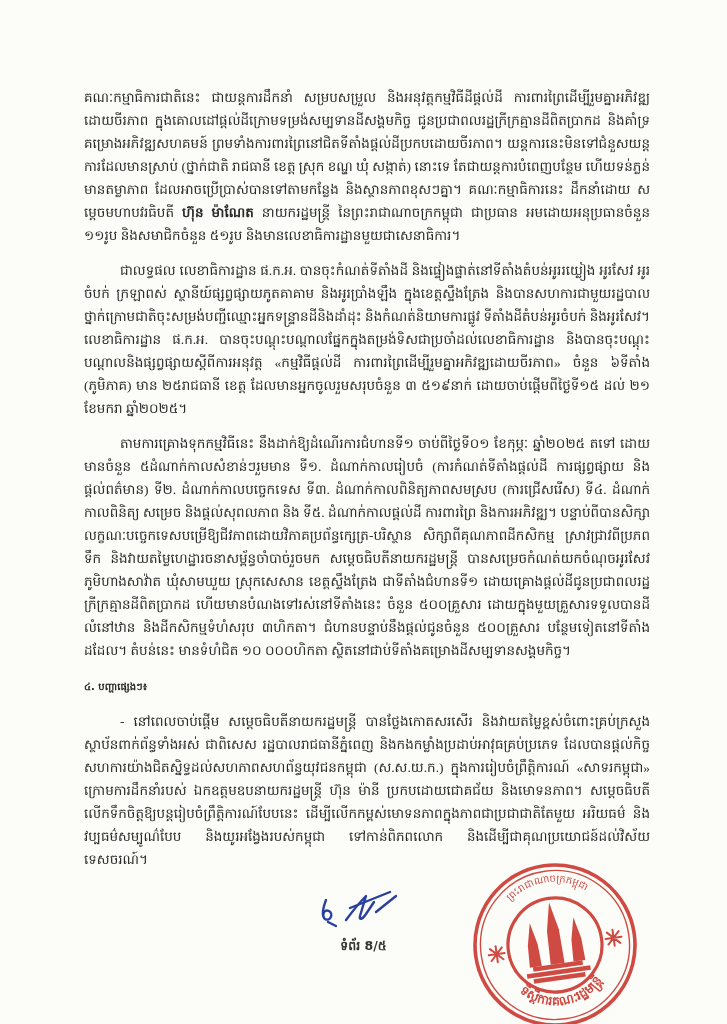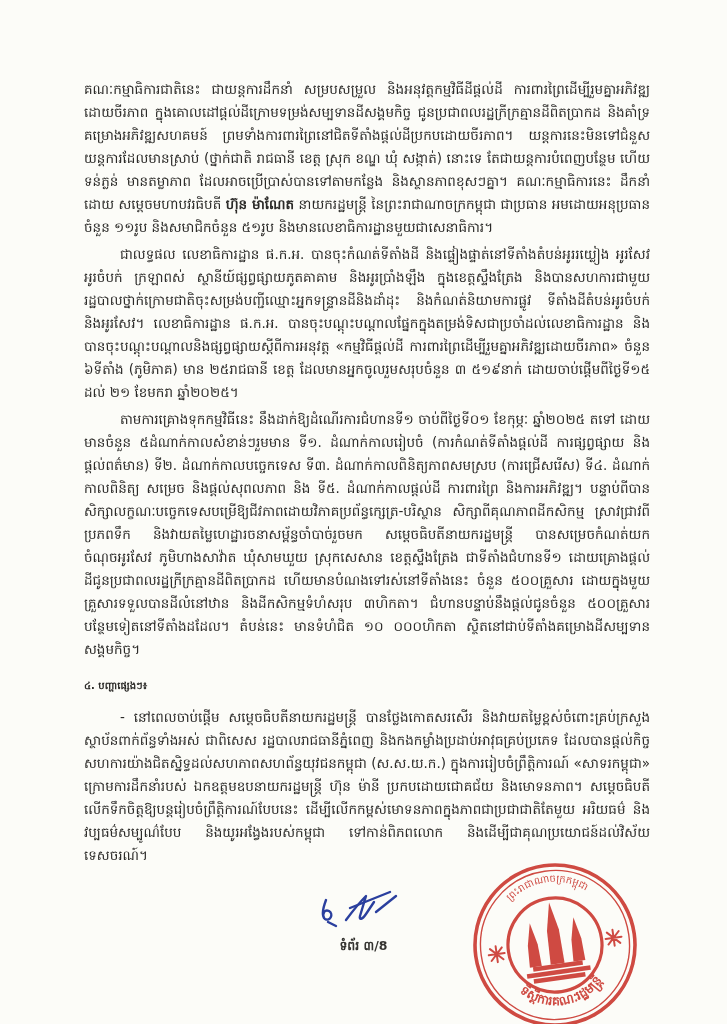--- a/index.html
+++ b/index.html
@@ -7,21 +7,21 @@
     position:relative;width:727px;height:1024px;margin:0 auto;
     background:#fcfcf8;overflow:hidden;
     font-family:"DejaVu Sans","Liberation Sans",sans-serif;
     color:#2b2a28;
   }
   .text-block{
     position:absolute;left:84px;top:74px;width:566px;
     font-size:13.5px;line-height:23px;text-align:justify;
     word-break:break-word;
   }
-  .para{margin:4px 0 4px 0;}
+  .para{margin:12px 0 4px 0;font-family:Liberation Serif, serif;}
   .indent{text-indent:36px;}
   .bold-name{font-weight:bold;}
   .section-heading{
     font-weight:bold;font-size:10px;margin:13px 0 9px 0;text-align:left;
   }
   .footer{
     position:absolute;left:0;right:0;top:938px;
     text-align:center;font-weight:bold;font-size:12.5px;color:#343330;
   }
   .signature{
@@ -93,15 +93,15 @@
     <g fill="#c9322a">
       <text font-size="10" text-anchor="middle">
         <textPath href="#arcTop" startOffset="50%">ព្រះរាជាណាចក្រកម្ពុជា</textPath>
       </text>
       <text font-size="12.5" font-weight="bold" text-anchor="middle">
         <textPath href="#arcBottom" startOffset="50%">ទីស្តីការគណៈរដ្ឋមន្ត្រី</textPath>
       </text>
     </g>
   </svg>
 
-  <div class="footer">ទំព័រ ៣/8</div>
+  <div class="footer">ទំព័រ 8/៥</div>
 
 </div>
 
 </body></html>

